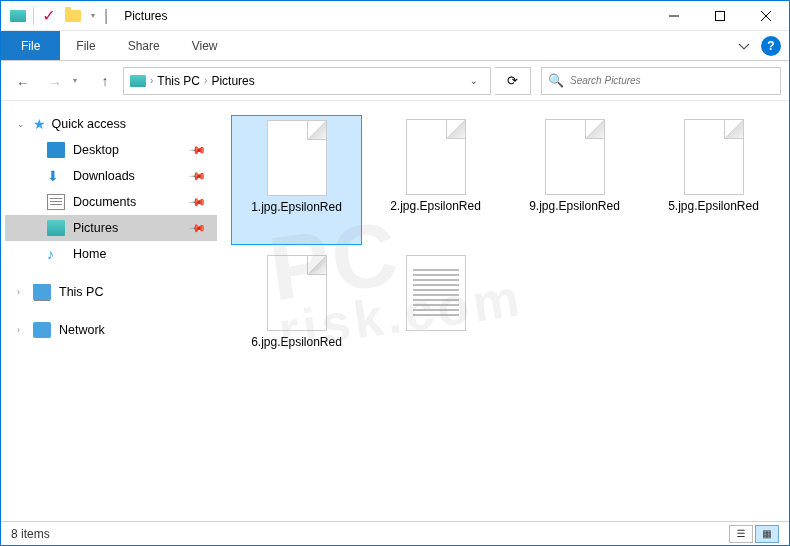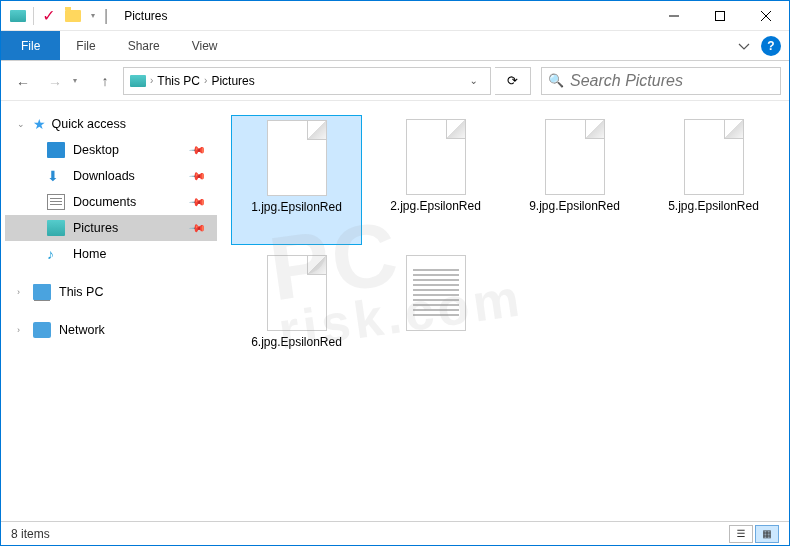--- a/index.html
+++ b/index.html
@@ -29,21 +29,21 @@
 .nav-arrow { width: 28px; height: 28px; display: flex; align-items: center; justify-content: center; color: #555; font-size: 14px; }
 .nav-arrow.disabled { color: #bbb; }
 .nav-drop { width: 14px; color: #888; font-size: 8px; }
 .addressbar { flex: 1; height: 28px; border: 1px solid #ccc; display: flex; align-items: center; padding: 0 4px; min-width: 0; }
 .crumb { display: flex; align-items: center; gap: 4px; font-size: 12px; color: #000; padding: 0 2px; }
 .crumb-sep { color: #888; font-size: 10px; margin: 0 2px; }
 .addr-drop { margin-left: auto; padding: 0 8px; color: #555; font-size: 10px; }
 .refresh-btn { width: 36px; height: 28px; display: flex; align-items: center; justify-content: center; border: 1px solid #ccc; border-left: none; font-size: 13px; }
 .searchbar { width: 240px; height: 28px; border: 1px solid #ccc; display: flex; align-items: center; margin-left: 6px; }
 .searchbar .sicon { width: 28px; display: flex; align-items: center; justify-content: center; color: #888; font-size: 13px; }
-.searchbar input { border: none; outline: none; flex: 1; font-size: 16px; color: #888; background: transparent; font-style: italic; }
+.searchbar input { border: none; outline: none; flex: 1; font-size: 10px; color: #888; background: transparent; font-style: italic; }
 
 
 .content { display: flex; height: calc(546px - 30px - 30px - 40px - 24px - 2px); }
 .sidebar { width: 220px; padding: 10px 4px; overflow: hidden; }
 .side-group { margin-bottom: 12px; }
 .side-item { display: flex; align-items: center; height: 26px; padding-left: 28px; font-size: 12.5px; color: #000; gap: 6px; position: relative; }
 .side-item .chev { position: absolute; left: 12px; font-size: 9px; color: #888; }
 .side-item.head { font-weight: normal; padding-left: 28px; }
 .side-item.sub { padding-left: 42px; }
 .side-item .pin { margin-left: auto; margin-right: 12px; color: #888; font-size: 11px; transform: rotate(45deg); }

